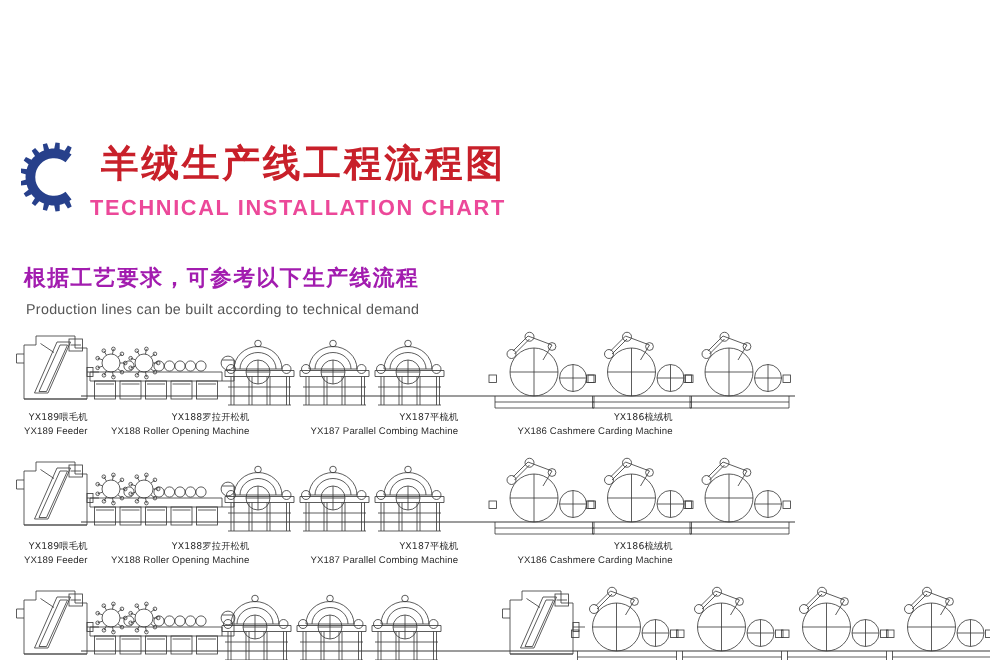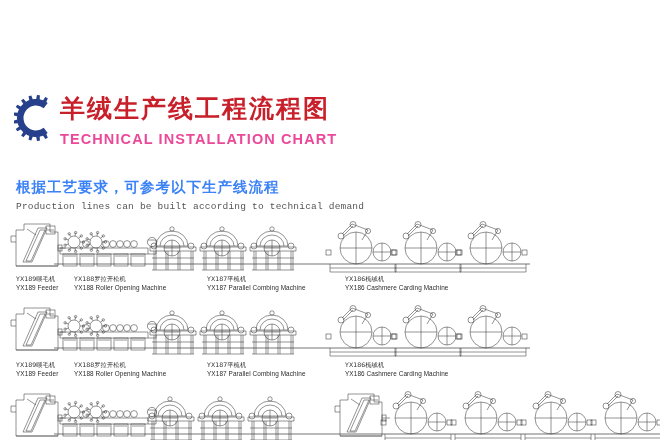--- a/index.html
+++ b/index.html
@@ -3,21 +3,21 @@
 <meta charset="utf-8">
 <style>
   * { margin:0; padding:0; box-sizing:border-box; }
   html, body { width:660px; height:440px; overflow:hidden; }
   body {
     background:#ffffff;
     font-family:"Liberation Sans", sans-serif;
     position:relative;
     color:#333;
   }
-  .page { position:relative; width:660px; height:348px; }
+  .page { position:relative; width:660px; height:348px;text-align:right; }
 
   
   .header { position:absolute; left:14px; top:92px; display:flex; align-items:flex-start; }
   .gear-wrap { width:40px; height:52px; margin-right:6px; flex:0 0 auto; }
   .titles { padding-top:2px; }
   .title-cn {
     font-family:"DejaVu Sans", sans-serif;
     font-size:25px;
     font-weight:bold;
     color:#c8202a;
@@ -32,30 +32,30 @@
     color:#ec4899;
     letter-spacing:1.1px;
     line-height:20px;
     margin-top:5px;
     white-space:nowrap;
   }
 
   
   .subhead { position:absolute; left:16px; top:178px; }
   .subhead-cn {
-    font-family:Liberation Serif, serif;
+    font-family:Liberation Mono, monospace;
     font-size:14.5px;
     font-weight:bold;
-    color:#3b82f6;
+    color:#a21caf;
     letter-spacing:1px;
     line-height:19px;
     white-space:nowrap;
   }
   .subhead-en {
-    font-family:Liberation Mono, monospace;
+    font-family:Liberation Sans, sans-serif;
     font-size:9.5px;
     color:#555;
     letter-spacing:.2px;
     line-height:14px;
     margin-top:3px;
     white-space:nowrap;
   }
 
   
   .line-row { position:absolute; left:0; width:660px; }

